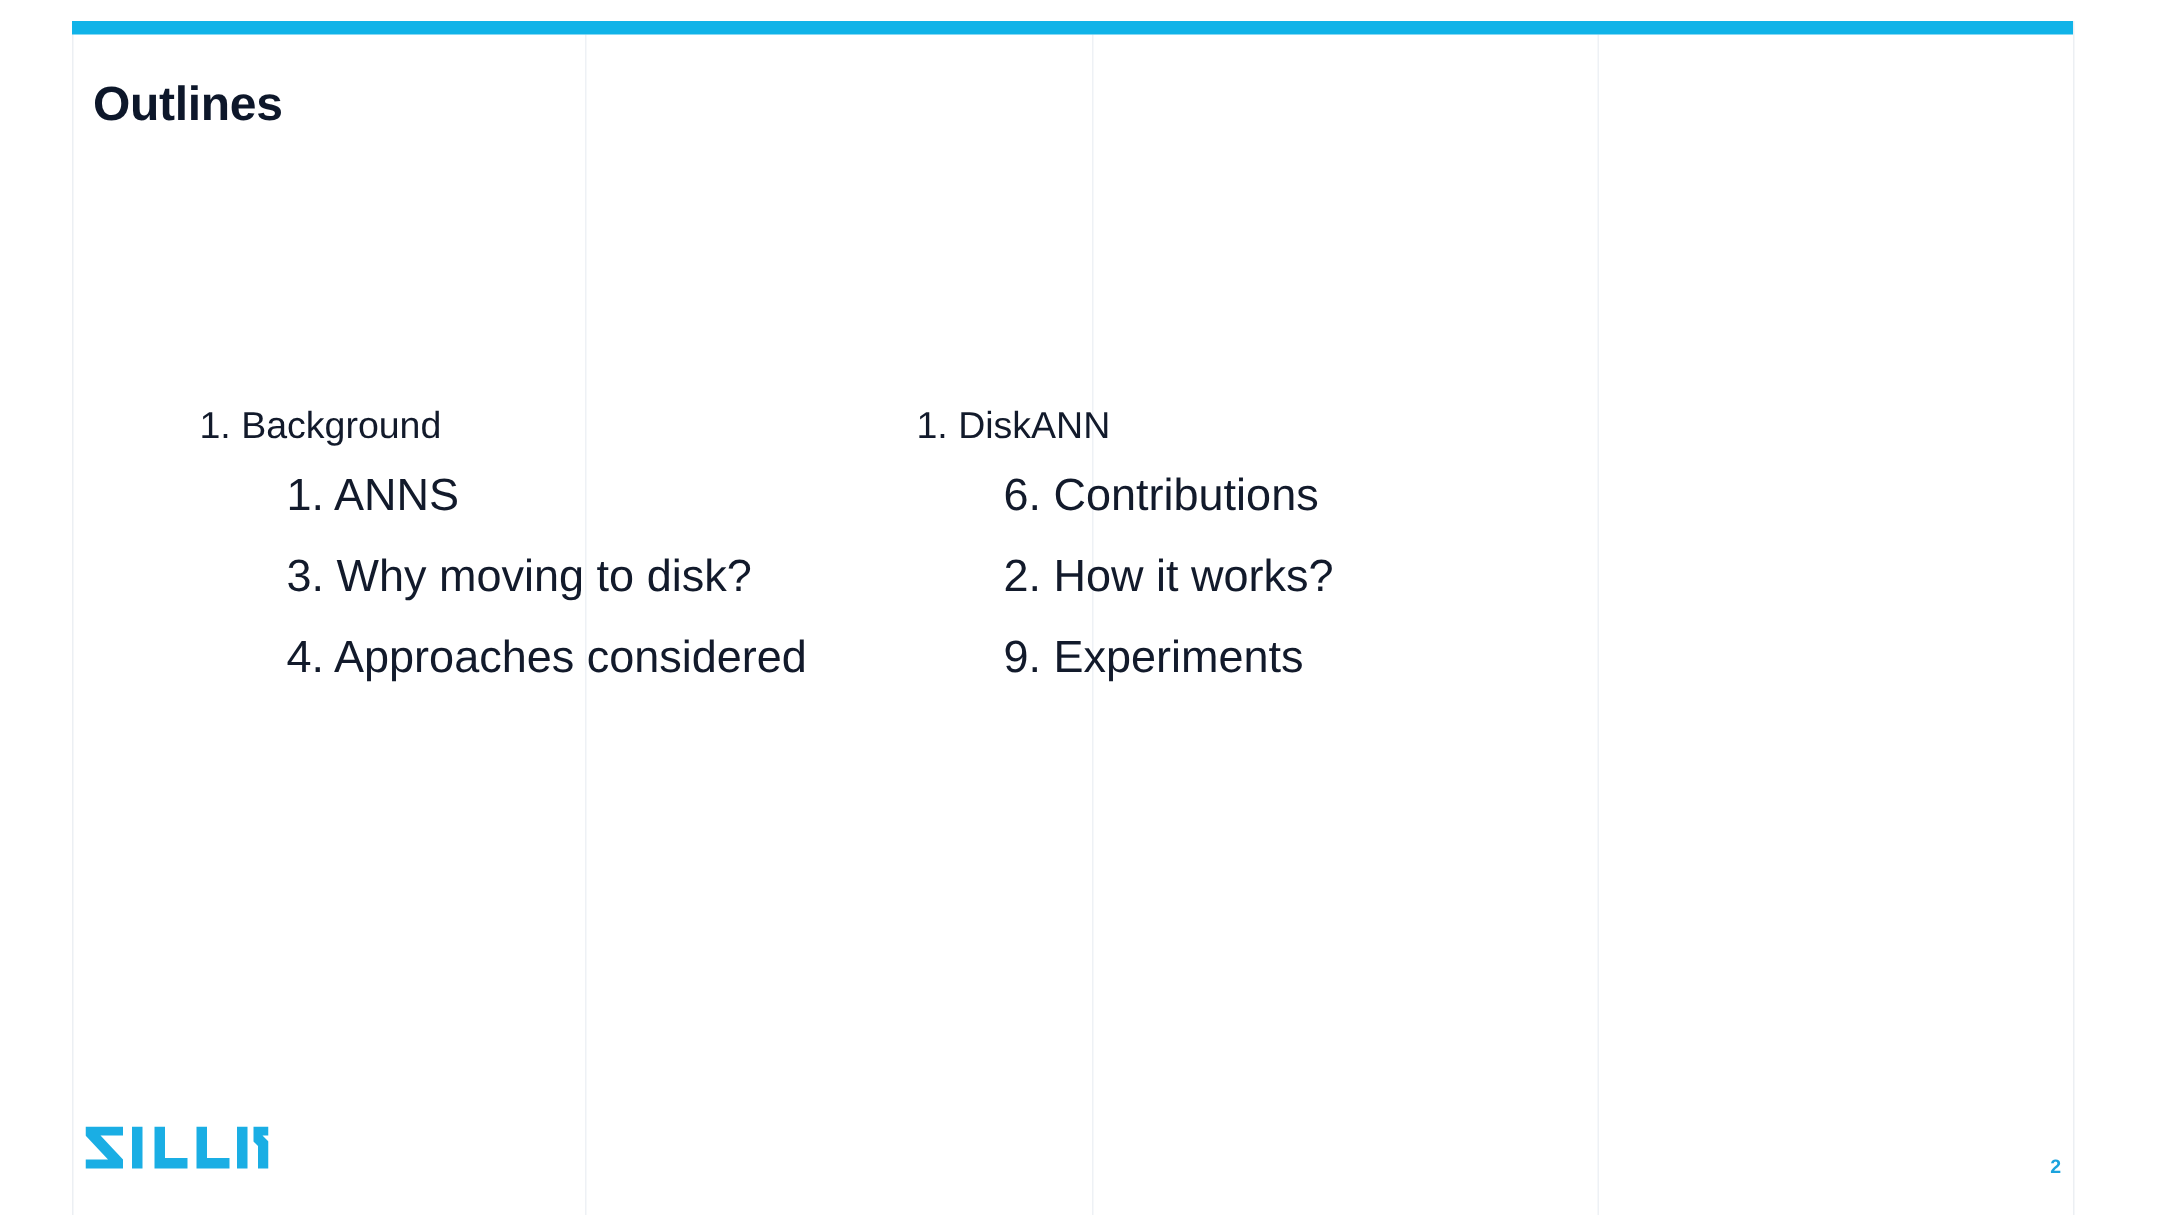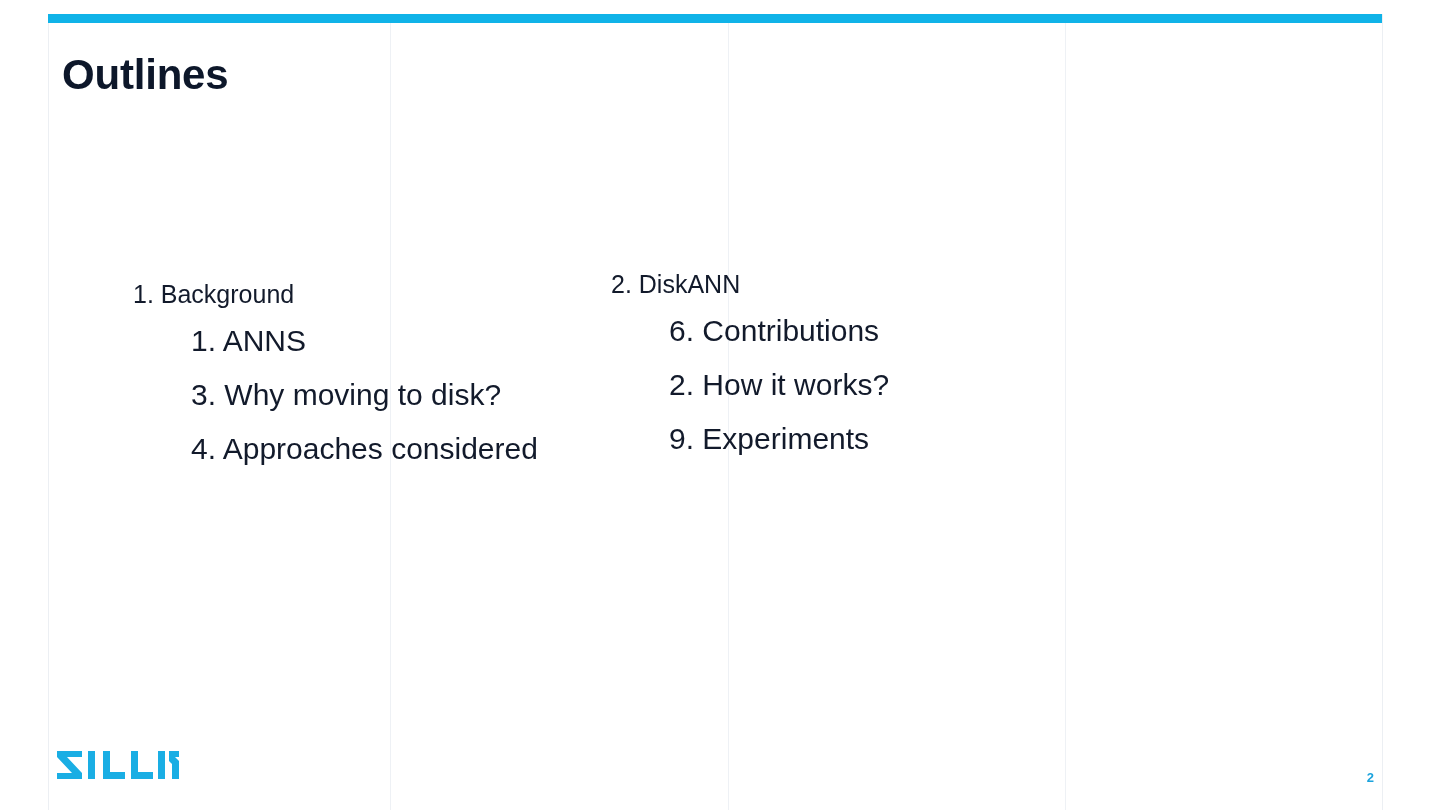--- a/index.html
+++ b/index.html
@@ -36,21 +36,21 @@
     width: 1334px;
     height: 9px;
     background: #10b3e8;
   }
 
   
   .slide-title {
     position: absolute;
     left: 13px;
     top: 38px;
-    font-size: 42px;
+    font-size: 32px;
     font-weight: bold;
     color: #0d172a;
     letter-spacing: -0.2px;
     line-height: 1.1;
     white-space: nowrap;
   }
 
   
   .columns {
     position: absolute;
@@ -68,21 +68,21 @@
     background: #eef1f5;
   }
   .col-divider.d1 { left: 341px; }
   .col-divider.d2 { left: 679px; }
   .col-divider.d3 { left: 1016px; }
 
   .col {
     position: absolute;
     top: 258px;
   }
-  .col.c1 { left: 84px;  width: 250px; margin-top: 10px; }
+  .col.c1 { left: 84px;  width: 250px; }
   .col.c2 { left: 562px; width: 300px; }
   .col.c3 { left: 1020px; width: 300px; }
 
   .item-l1 {
     font-size: 25px;
     color: #121a2b;
     line-height: 1.0;
     white-space: nowrap;
     margin: 0 0 19px 0;
   }
@@ -137,21 +137,21 @@
   <div class="col c1">
     <div class="item-l1">1. Background</div>
     <ul class="sublist">
       <li class="item-l2">1. ANNS</li>
       <li class="item-l2">3. Why moving to disk?</li>
       <li class="item-l2">4. Approaches considered</li>
     </ul>
   </div>
 
   <div class="col c2">
-    <div class="item-l1">2. DiskANN</div>
+    <div class="item-l1">1. DiskANN</div>
     <ul class="sublist">
       <li class="item-l2">6. Contributions</li>
       <li class="item-l2">2. How it works?</li>
       <li class="item-l2">9. Experiments</li>
     </ul>
   </div>
 
 
   <div class="logo">
     <svg width="122" height="32" viewBox="0 0 122 32" xmlns="http://www.w3.org/2000/svg" aria-label="ZILLIZ">

